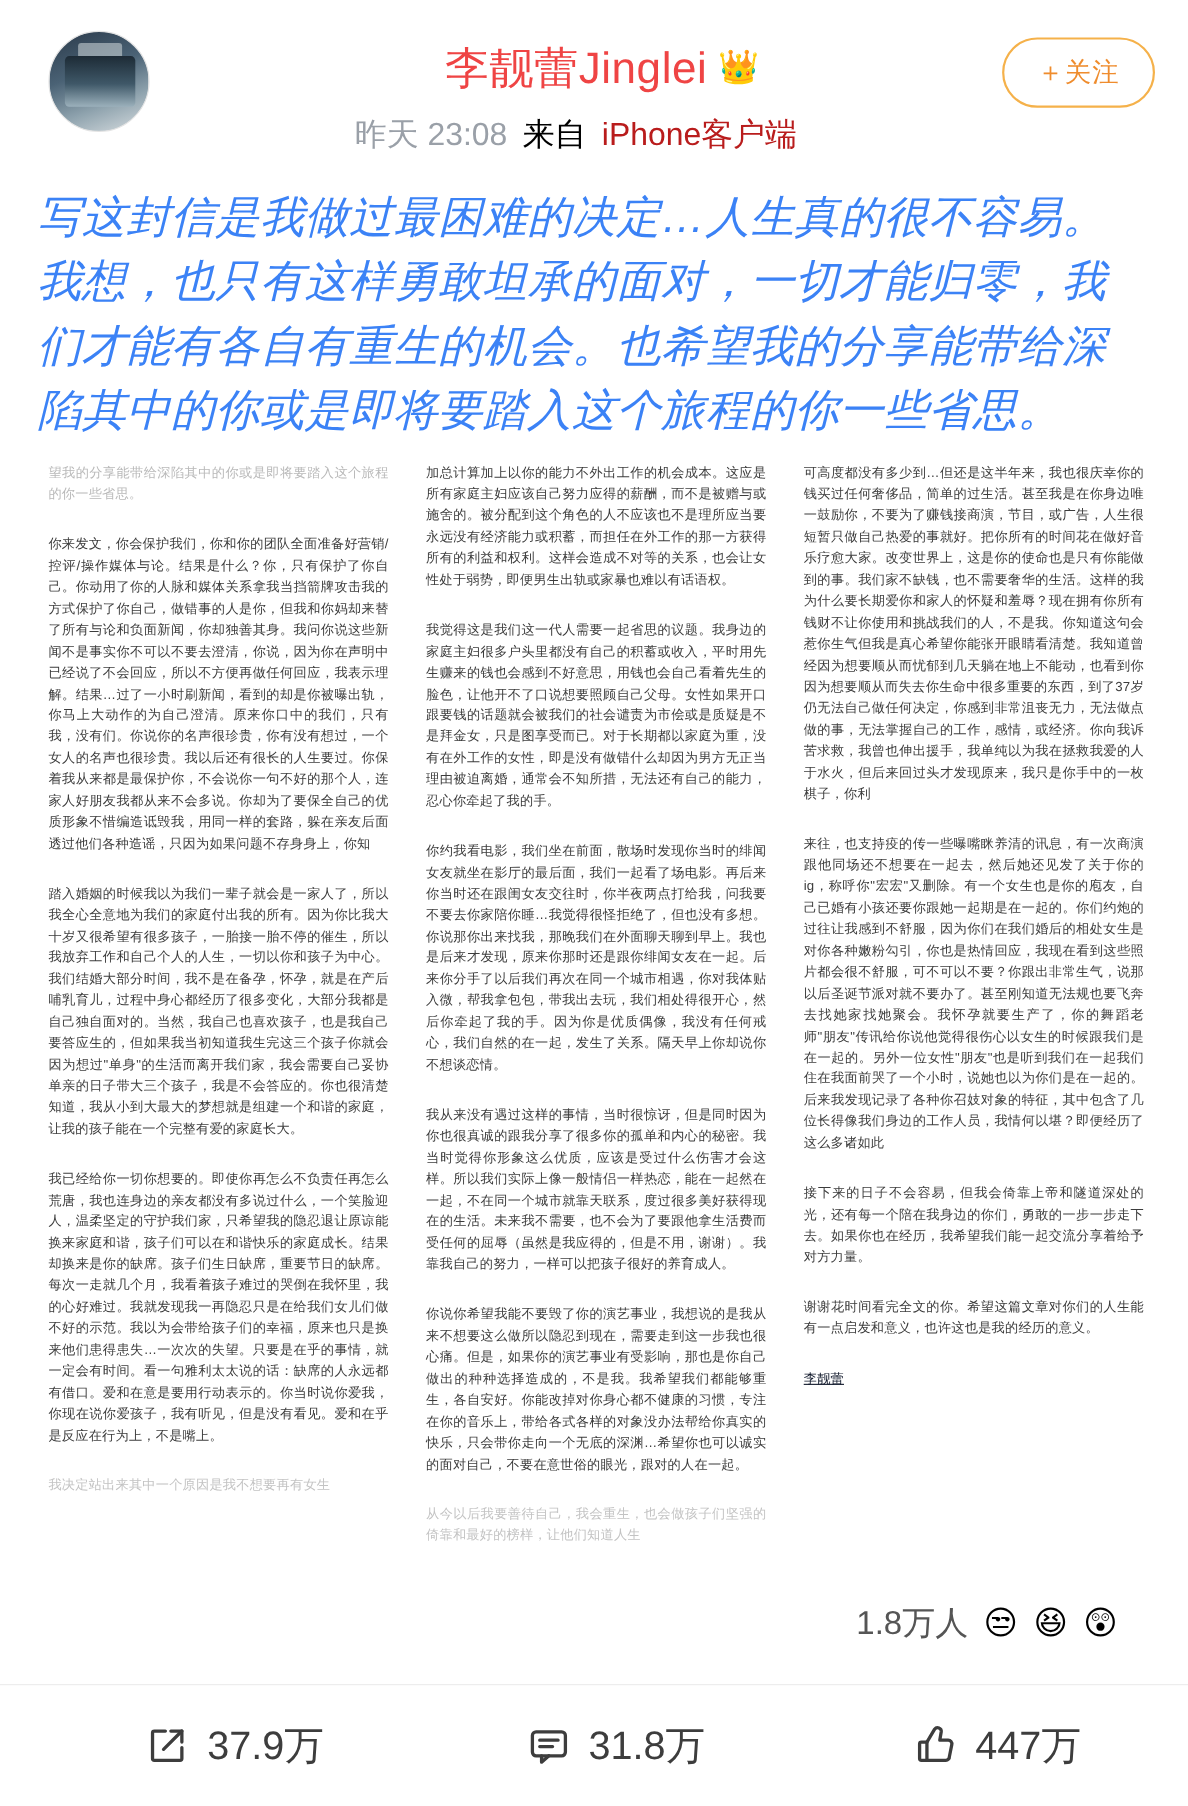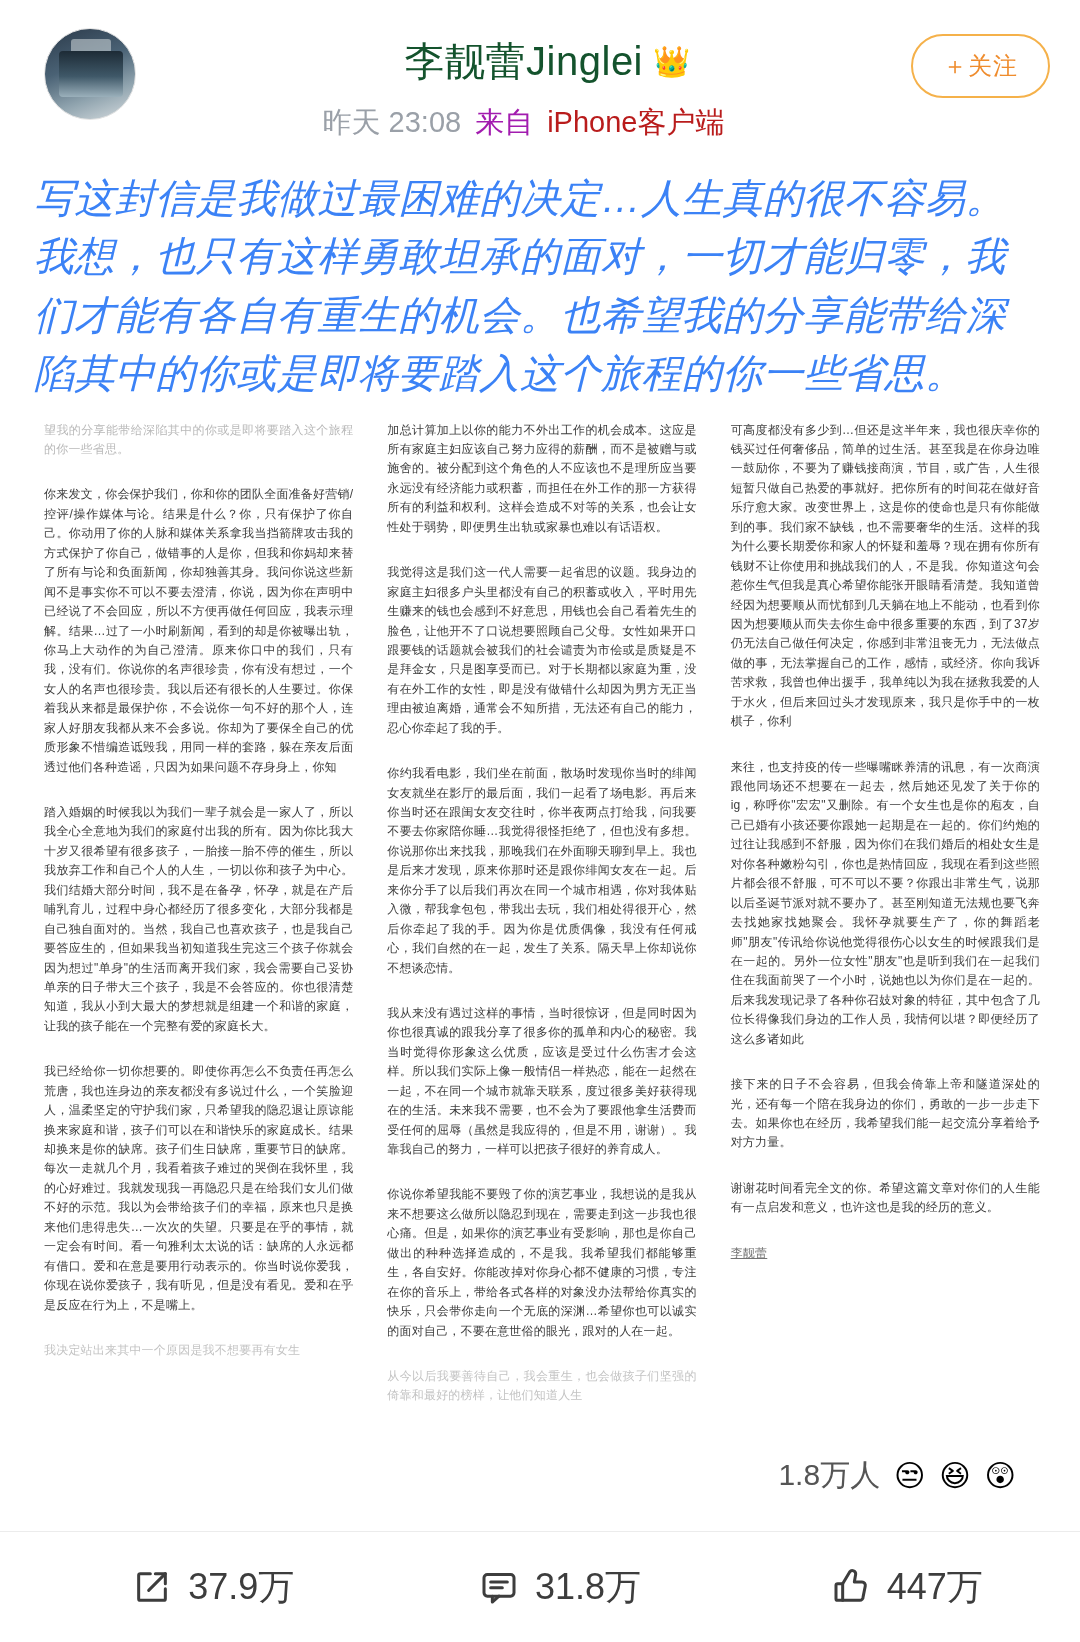--- a/index.html
+++ b/index.html
@@ -47,42 +47,42 @@
     text-align: center;
     padding-top: 6px;
   }
   .nameline {
     display: flex;
     align-items: center;
     justify-content: center;
     gap: 10px;
   }
   .username {
-    color: #14532d;
+    color: #ef4444;
     font-size: 40px;
     letter-spacing: .5px;
     white-space: nowrap;
     margin-left: 48px;
   }
   .crown-icon {
     font-size: 30px;
     line-height: 1;
     filter: saturate(1.2);
   }
   .metaline {
     margin-top: 14px;
     color: #9aa0a8;
     font-size: 29px;
     display: flex;
     align-items: baseline;
     justify-content: center;
     gap: 14px;
     white-space: nowrap;
   }
-  .meta-source { color: #a21caf; }
+  .meta-source { color: #000000; }
   .meta-client { color: #b91c1c; }
   .follow-btn {
     flex: 0 0 auto;
     margin-top: 6px;
     border: 2px solid #f5b14a;
     color: #ef8c2d;
     background: #fff;
     border-radius: 34px;
     padding: 14px 30px;
     font-size: 24px;
@@ -119,21 +119,21 @@
   }
   .col p.faded-top {
     color: #b9b9b9;
   }
   .col p.faded-bottom {
     color: #c3c3c3;
   }
   .sign {
     margin-top: 12px;
     font-size: 13.5px;
-    color: #737373;
+    color: #0f172a;
     text-decoration: underline;
   }
 
   
   .reactions {
     position: absolute;
     right: 64px;
     bottom: 146px;
     display: flex;
     align-items: center;

